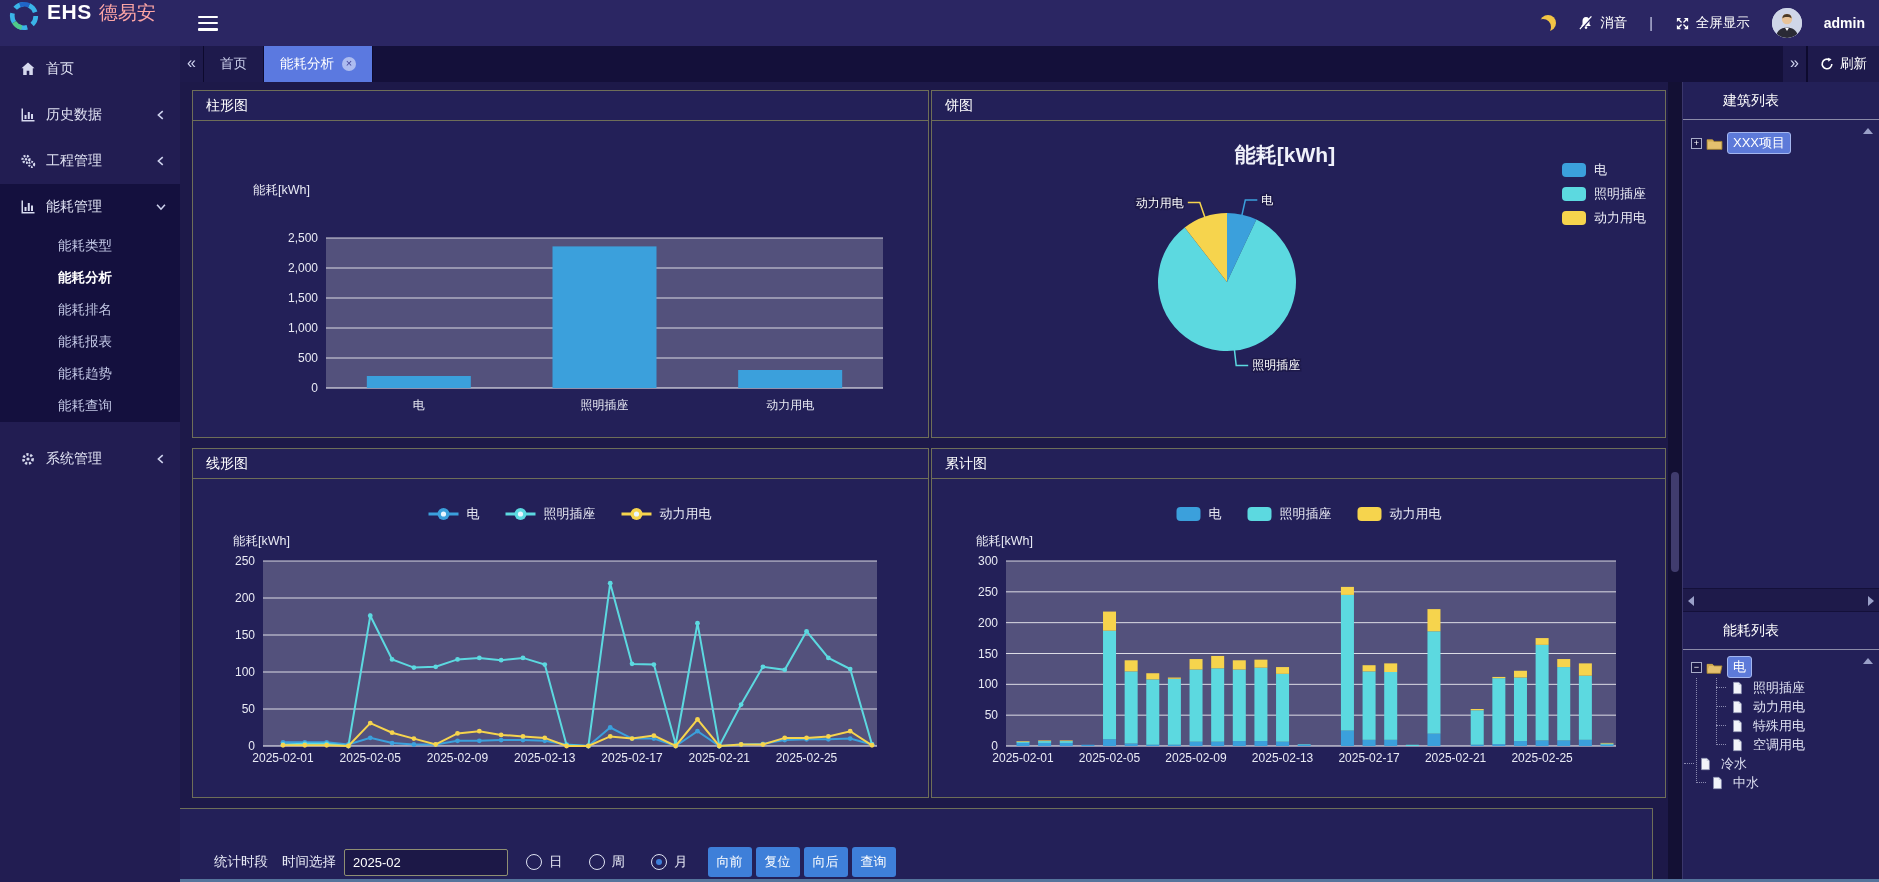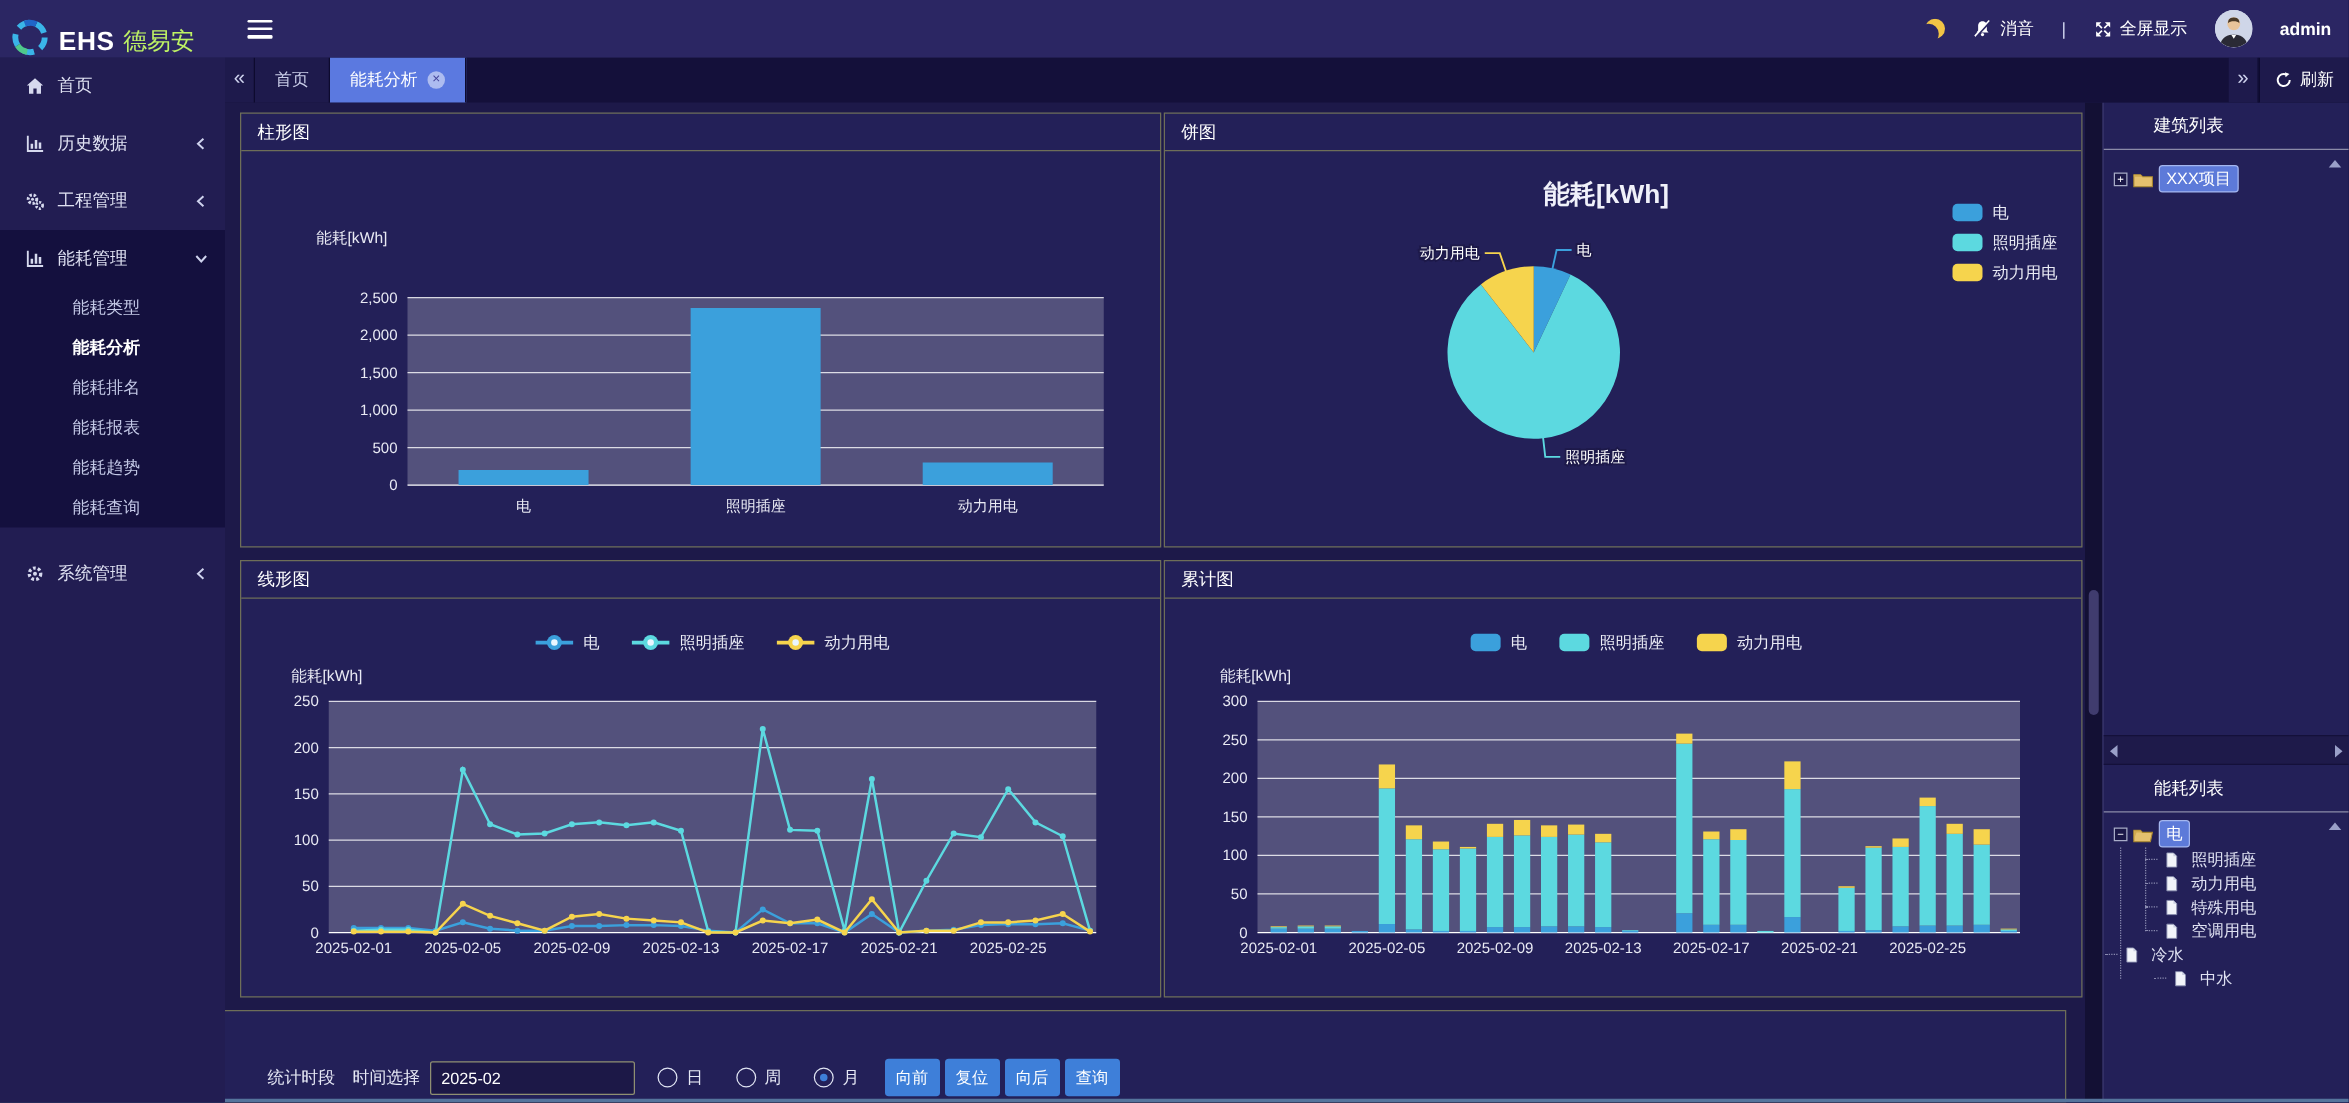--- a/index.html
+++ b/index.html
@@ -1,22 +1,22 @@
 <!DOCTYPE html>
 <html><head>
 <meta charset="utf-8">
 <style>
   *{box-sizing:border-box;margin:0;padding:0}
   html,body{width:1879px;height:882px;overflow:hidden}
   body{background:#1D1949;font-family:"Liberation Sans",sans-serif;color:#E6E8F5;position:relative}
   
   #header{position:absolute;left:0;top:0;width:1879px;height:46px;background:#2B2663;display:flex;align-items:center;z-index:5}
-  .logo{width:180px;height:46px;display:flex;align-items:flex-end;padding-left:8px;gap:7px}
+  .logo{width:180px;height:46px;display:flex;align-items:flex-start;padding-left:8px;gap:7px}
   .brand-ehs{font-size:21px;font-weight:bold;color:#fff;letter-spacing:.5px}
-  .brand-cn{font-size:19px;color:#bef264}
+  .brand-cn{font-size:19px;color:#fca5a5}
   .hamburger{width:20px;height:15px;margin-left:18px;display:flex;flex-direction:column;justify-content:space-between;cursor:pointer}
   .hamburger i{display:block;height:2.5px;background:#fff;border-radius:1px}
   .hdr-right{position:absolute;right:14px;top:0;height:46px;display:flex;align-items:center;gap:22px}
   .moon{width:16px;height:16px;border-radius:50%;box-shadow:inset -5px 4px 0 0 #F2C445;cursor:pointer}
   .hdr-item{display:flex;align-items:center;gap:6px;color:#fff;font-size:13.5px;cursor:pointer}
   .hdr-div{color:#cfd3ee;font-size:14px}
   .avatar{width:30px;height:30px;border-radius:50%;overflow:hidden;background:#cfd6e8;flex:0 0 auto}
   .username{color:#fff;font-size:14px;font-weight:bold}
   
   #tabbar{position:absolute;left:180px;top:46px;width:1699px;height:36px;background:#14103A;display:flex;z-index:4}
@@ -597,21 +597,21 @@
         <div class="node-label">空调用电</div>
       </div>
       <div class="tree-row" style="height: 19px; padding-left: 1px;">
         <div class="doth" style="width: 10px;"></div>
         <svg width="14" height="14" viewBox="0 0 16 16">
           <path d="M4 1.5 H10 L13 4.5 V14.5 H4 Z" fill="#F2F4FA" stroke="#8A8FB0" stroke-width="0.8"></path>
           <path d="M10 1.5 V4.5 H13 Z" fill="#C9CEDF"></path>
         </svg>
         <div class="node-label">冷水</div>
       </div>
-      <div class="tree-row" style="height: 19px; padding-left: 13px; margin-left: 27px;">
+      <div class="tree-row" style="height: 19px; padding-left: 13px;">
         <div class="doth" style="width: 10px;"></div>
         <svg width="14" height="14" viewBox="0 0 16 16">
           <path d="M4 1.5 H10 L13 4.5 V14.5 H4 Z" fill="#F2F4FA" stroke="#8A8FB0" stroke-width="0.8"></path>
           <path d="M10 1.5 V4.5 H13 Z" fill="#C9CEDF"></path>
         </svg>
         <div class="node-label">中水</div>
       </div>
     </div>
 </div>
 <div id="bottomline"></div>

